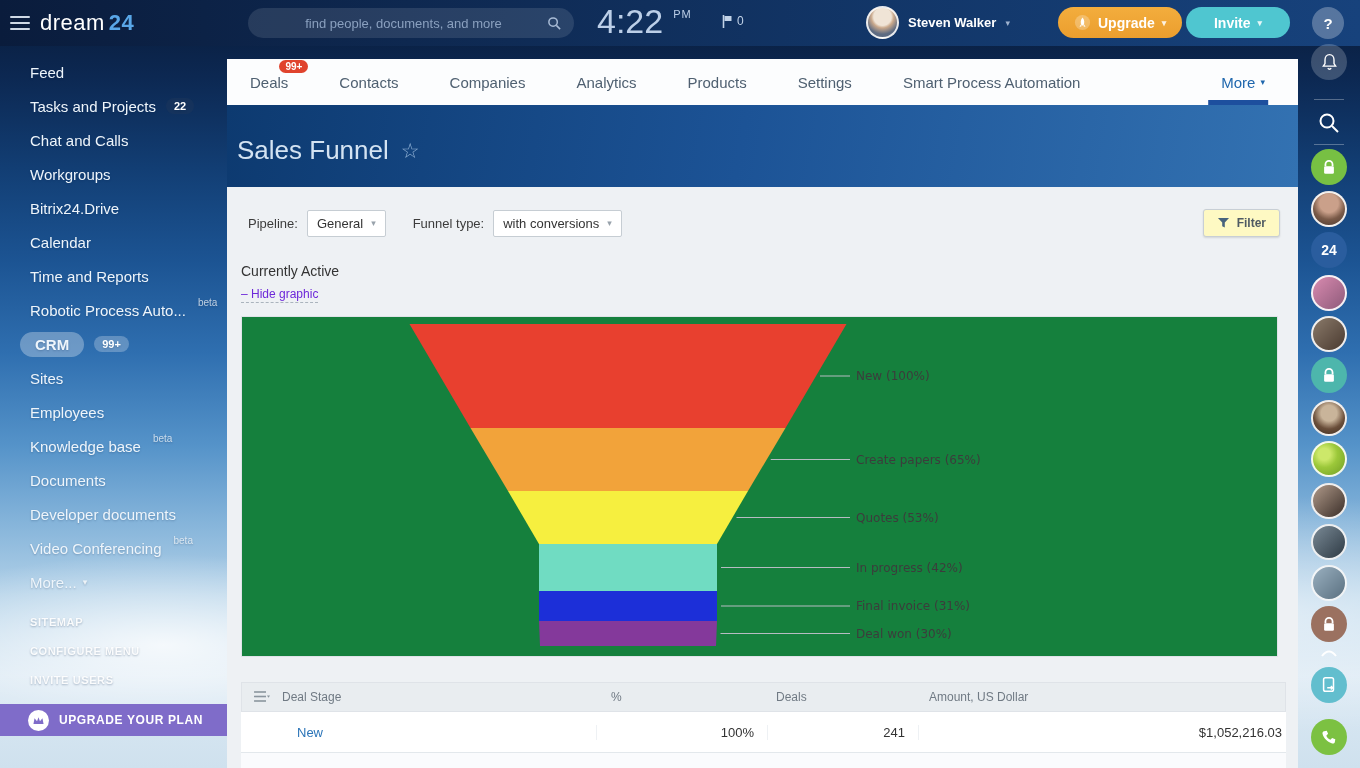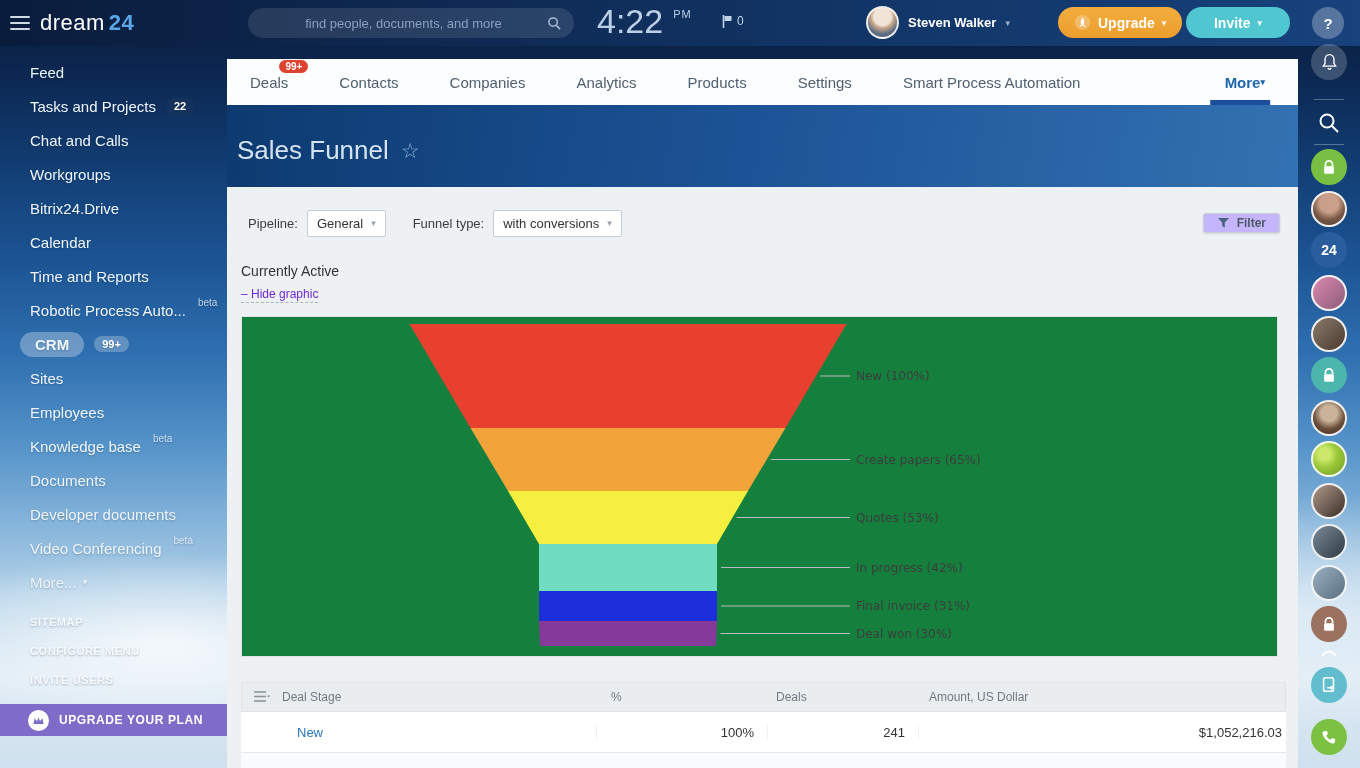--- a/index.html
+++ b/index.html
@@ -44,42 +44,42 @@
   .help-circle{ position:absolute; left:1312px; top:7px; width:32px; height:32px; border-radius:50%;
     background:rgba(255,255,255,.28); color:#fff; font-weight:700; font-size:15px;
     display:flex; align-items:center; justify-content:center; cursor:pointer;}
 
   
   .navbar{ position:absolute; left:227px; top:59px; width:1071px; height:46px; background:#fcfdfe;
     display:flex; align-items:center; gap:51px; padding-left:23px;}
   .nav-tab{ position:relative; font-size:15px; color:#4f6071; cursor:pointer; white-space:nowrap;}
   .nav-badge{ position:absolute; top:-14px; right:-20px; background:#e0432d; color:#fff; font-size:10px;
     font-weight:700; border-radius:8px; padding:1px 6px;}
-  .nav-more{ position:relative; margin-left:auto; margin-right:33px; color:#1e66ad; font-weight:700; font-size:15px;
-    cursor:pointer; align-self:stretch; display:flex; align-items:center; }
+  .nav-more{ position:relative; margin-left:auto; margin-right:33px; color:#1e66ad; font-weight:400; font-size:15px;
+    cursor:pointer; align-self:stretch; display:flex; align-items:center; gap:5px;}
   .nav-more .caret{ color:#1e66ad;}
   .nav-more::after{ content:""; position:absolute; bottom:0; left:50%; transform:translateX(-58%);
     width:60px; height:5px; background:#1d4f9e;}
 
   
   .page-header{ position:absolute; left:227px; top:105px; width:1071px; height:82px;
     background:linear-gradient(100deg,#0d3a70 0%,#1c5396 48%,#3372b2 100%);}
   .page-title{ position:absolute; left:10px; top:30px; color:#d4e3f2; font-size:26px; font-weight:300;
     display:flex; align-items:center; gap:12px;}
   .fav-star{ font-size:21px; color:#8fb0d4; cursor:pointer;}
 
   
   .content{ position:absolute; left:227px; top:187px; width:1071px; height:581px; background:#eef1f4;}
   .toolbar{ position:absolute; left:14px; top:17px; right:18px; height:38px; display:flex; align-items:center;}
   .tb-label{ font-size:13px; color:#3c3c3c; margin-left:7px;}
   .dropdown{ background:#fff; border:1px solid #c6cdd3; border-radius:2px; margin-left:9px; height:27px;
     display:flex; align-items:center; gap:8px; padding:0 9px; font-size:13px; color:#333; cursor:pointer;}
   .dropdown .caret{ color:#98a2ab;}
   .gap20{ width:20px;}
-  .btn-filter{ margin-left:auto; height:20px; background:#c4b5fd; border:1px solid #c8cfd5; border-radius:3px;
+  .btn-filter{ margin-left:auto; height:28px; background:#fef9c3; border:1px solid #c8cfd5; border-radius:3px;
     box-shadow:0 1px 2px rgba(0,0,0,.12); display:flex; align-items:center; gap:7px; padding:0 13px;
     font-size:12px; font-weight:700; color:#4f5a63; cursor:pointer;}
   .section-title{ position:absolute; left:14px; top:76px; font-size:14px; color:#333;}
   .hide-link{ position:absolute; left:14px; top:100px; font-size:12px; color:#6d28d9;
     border-bottom:1px dashed #aab4bd; cursor:pointer; padding-bottom:1px;}
   .funnel-panel{ position:absolute; left:14px; top:129px; width:1037px; height:341px; background:#15803d;
     border:1px solid #dfe3e8;}
   .funnel-panel svg{ display:block;}
   .funnel-panel text{ font-family:"DejaVu Sans", sans-serif;}
 

